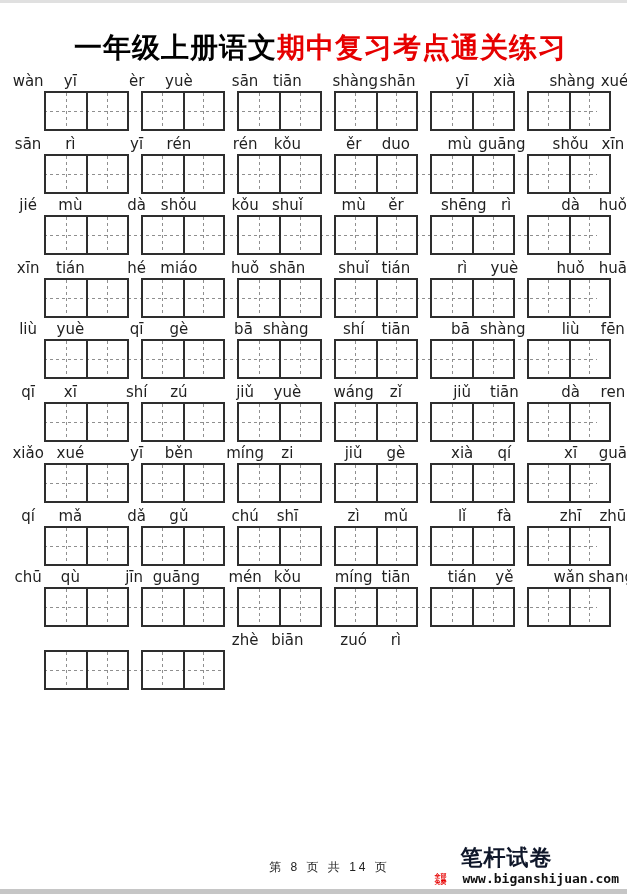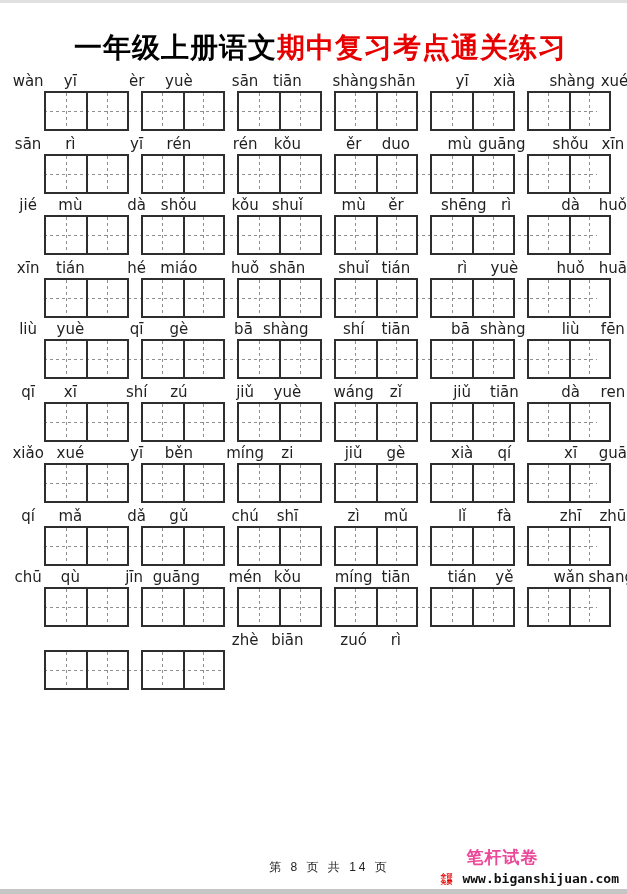--- a/index.html
+++ b/index.html
@@ -95,31 +95,31 @@
     font-size:12px;
     letter-spacing:3px;
     color:#222;
   }
   .logo {
     position:absolute;
     right:8px; bottom:8px;
     text-align:left;
   }
   .brand {
-    font-size:17px;
+    font-size:22px;
     font-weight:bold;
-    color:#ec4899;
+    color:#0f172a;
     line-height:26px;
     padding-left:26px;
     letter-spacing:1px;
   }
   .site-line {
     display:flex;
     align-items:center;
-    gap:8px;
+    gap:14px;
   }
   .stamp {
     color:#e60000;
     font-size:6px;
     line-height:6px;
     width:14px;
     font-weight:bold;
     word-break:break-all;
   }
   .site {

